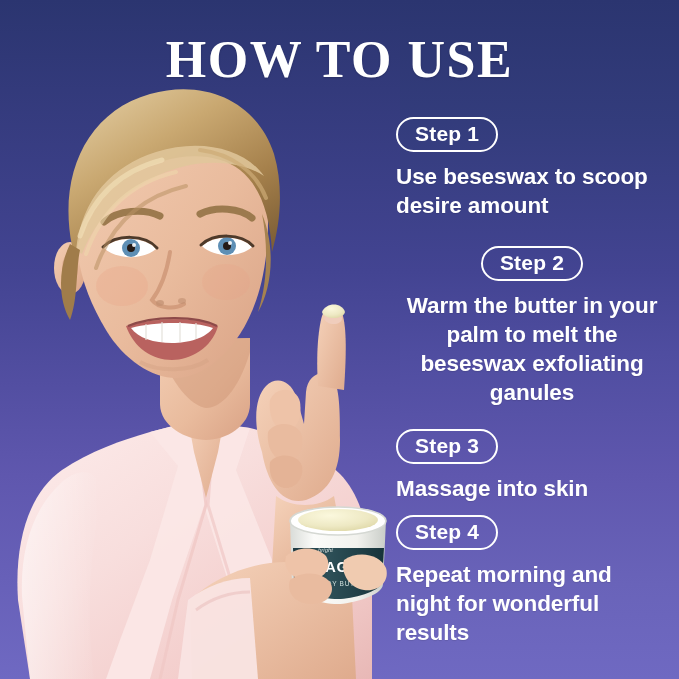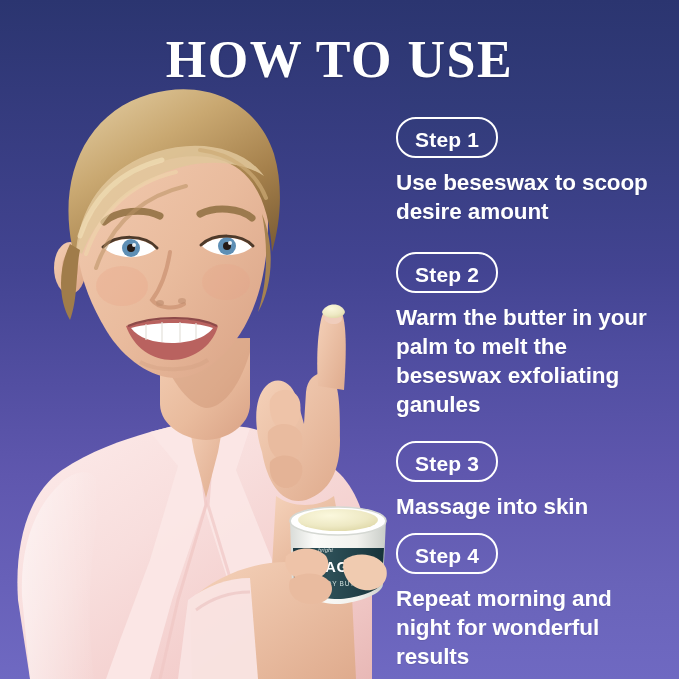--- a/index.html
+++ b/index.html
@@ -41,28 +41,28 @@
 
   
   .steps {
     position: absolute;
     left: 396px;
     top: 117px;
     width: 272px;
   }
   .step-block { margin-bottom: 12px; }
   .step-block.b1 { margin-bottom: 26px; }
-  .step-block.b2 { margin-bottom: 22px; }
+  .step-block.b2 { margin-bottom: 22px; text-align: center; }
   .step-block.b3 { }
 
   .pill {
     display: inline-block;
     border: 2px solid #ffffff;
     border-radius: 20px;
-    padding: 8px 17px 4px 17px;
+    padding: 2px 17px 4px 17px;
     color: #ffffff;
     font-size: 21px;
     font-weight: 600;
     line-height: 25px;
     letter-spacing: 0.2px;
     white-space: nowrap;
   }
   .step-body {
     margin-top: 10px;
     color: #ffffff;

